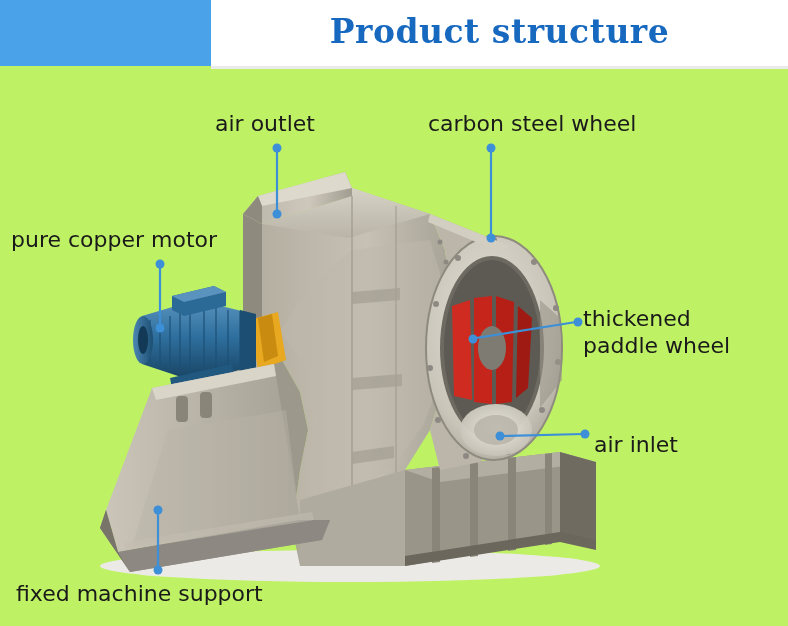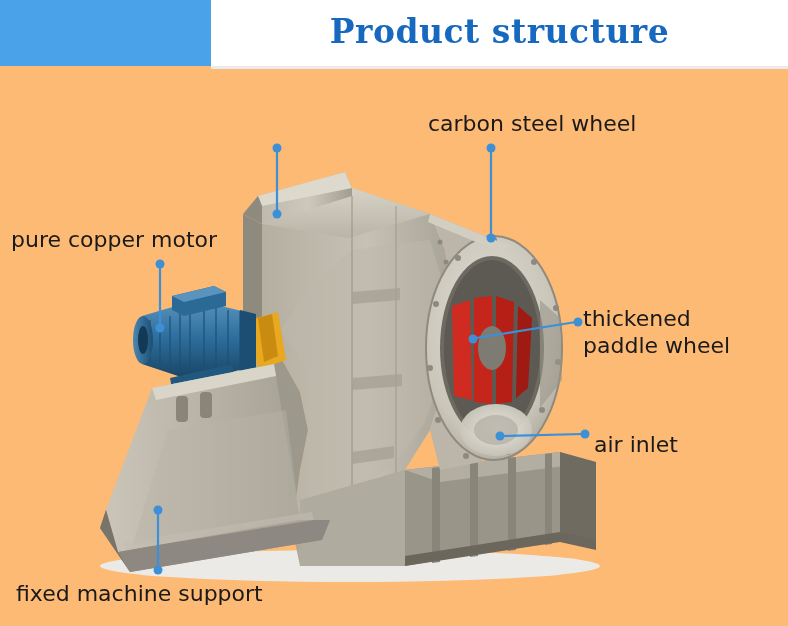--- a/index.html
+++ b/index.html
@@ -7,21 +7,21 @@
     padding: 0;
     background: #ffffff;
   }
   body {
     font-family: "DejaVu Sans", sans-serif;
   }
   #page {
     position: relative;
     width: 788px;
     height: 626px;
-    background: #fdba74;
+    background: #bef264;
     overflow: hidden;
   }
   
   #header {
     position: absolute;
     left: 0;
     top: 0;
     width: 788px;
     height: 66px;
   }
@@ -326,20 +326,21 @@
       </g>
 
       <g>
         <line x1="158" y1="512" x2="158" y2="568" stroke="#3d8fd8" stroke-width="2.2"></line>
         <circle cx="158" cy="510" r="4.5" fill="#3d8fd8"></circle>
         <circle cx="158" cy="570" r="4.5" fill="#3d8fd8"></circle>
       </g>
     </g>
   </svg>
 
+  <div class="label" style="left:215px; top:110px;">air outlet</div>
   <div class="label" style="left:428px; top:110px;">carbon steel wheel</div>
   <div class="label" style="left:11px; top:226px;">pure copper motor</div>
   <div class="label" style="left:583px; top:305px;">thickened
 paddle wheel</div>
   <div class="label" style="left:594px; top:431px;">air inlet</div>
   <div class="label" style="left:16px; top:580px;text-align:right;">fixed machine support</div>
 
 </div>
 
 </body></html>

